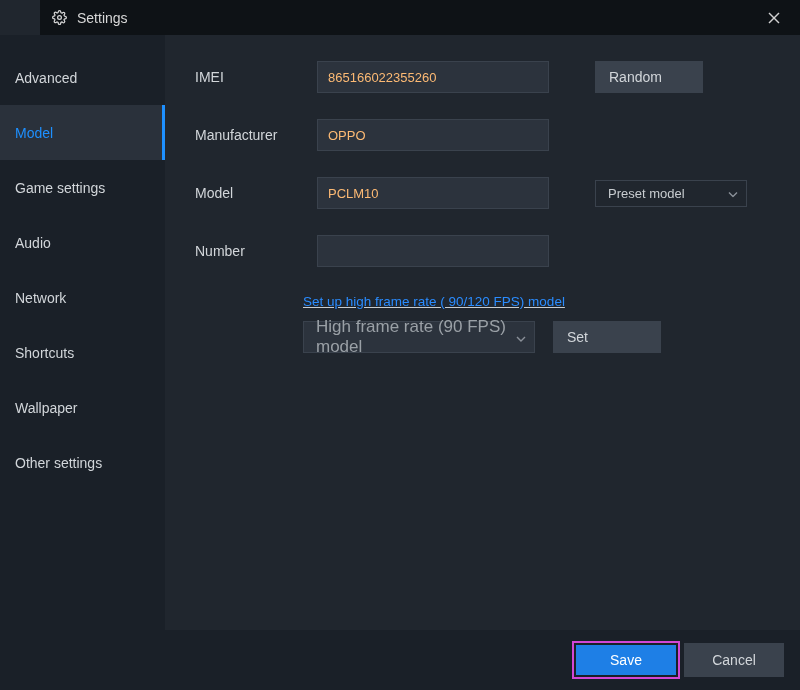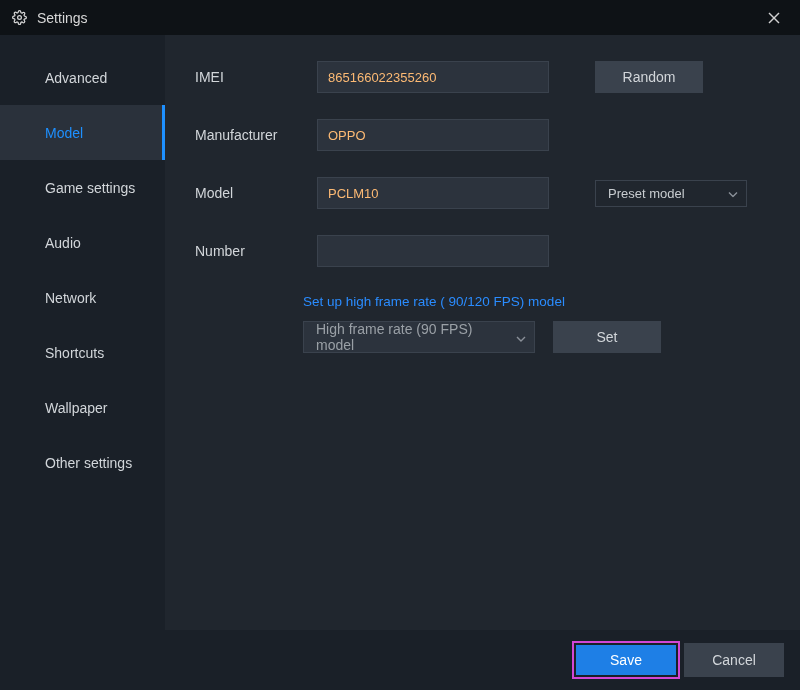--- a/index.html
+++ b/index.html
@@ -18,20 +18,21 @@
       background: #20262e;
     }
     
     .titlebar {
       height: 35px;
       background: #0e1216;
       display: flex;
       align-items: center;
       padding: 0 12px;
       color: #d8d8d8;
+      margin-left: 40px;
     }
     .titlebar .gear {
       width: 15px; height: 15px;
       margin-right: 10px;
       display: inline-flex;
       align-items: center;
       justify-content: center;
     }
     .titlebar .spacer { flex: 1; }
     .titlebar .close {
@@ -51,21 +52,21 @@
     }
     .sidebar {
       width: 165px;
       background: #1a2028;
       padding-top: 15px;
     }
     .sidebar-item {
       height: 55px;
       display: flex;
       align-items: center;
-      padding-left: 45px;
+      padding-left: 15px;
       color: #d2d6da;
       cursor: pointer;
       position: relative;
     }
     .sidebar-item.active {
       background: #2a313b;
       color: #1e90ff;
     }
     .sidebar-item.active::after {
       content: "";
@@ -104,21 +105,21 @@
       display: flex;
       align-items: center;
     }
     .btn-grey {
       height: 32px;
       min-width: 108px;
       background: #3a424d;
       color: #d2d6da;
       display: inline-flex;
       align-items: center;
-      justify-content: center;
+      justify-content: flex-start;
       cursor: pointer;
       font-size: 14px;
       padding: 0 14px;
     }
     .gap { width: 18px; display: inline-block; }
     .dropdown {
       height: 27px;
       min-width: 152px;
       background: #20262e;
       border: 1px solid #3a424d;
@@ -135,38 +136,38 @@
       right: 8px;
       top: 50%;
       transform: translateY(-50%);
       color: #8a9099;
     }
     .link-text {
       color: #2a8cff;
       font-size: 13.5px;
       cursor: pointer;
     }
-    .link-row { margin: 4px 0 12px 108px; }
+    .link-row { margin: 4px 0 12px 108px; text-decoration: underline; }
     .fps-row {
       display: flex;
       align-items: center;
       margin-left: 108px;
     }
     .fps-dropdown {
       width: 232px;
       height: 32px;
       background: #2c333d;
       border: 1px solid #3a424d;
       color: #9aa0a6;
       padding: 0 28px 0 12px;
       display: inline-flex;
       align-items: center;
       position: relative;
       cursor: pointer;
-      font-size: 14px;
+      font-size: 17px;
     }
     .fps-dropdown .chev {
       position: absolute;
       right: 8px;
       top: 50%;
       transform: translateY(-50%);
       color: #8a9099;
     }
     
     .footer {

